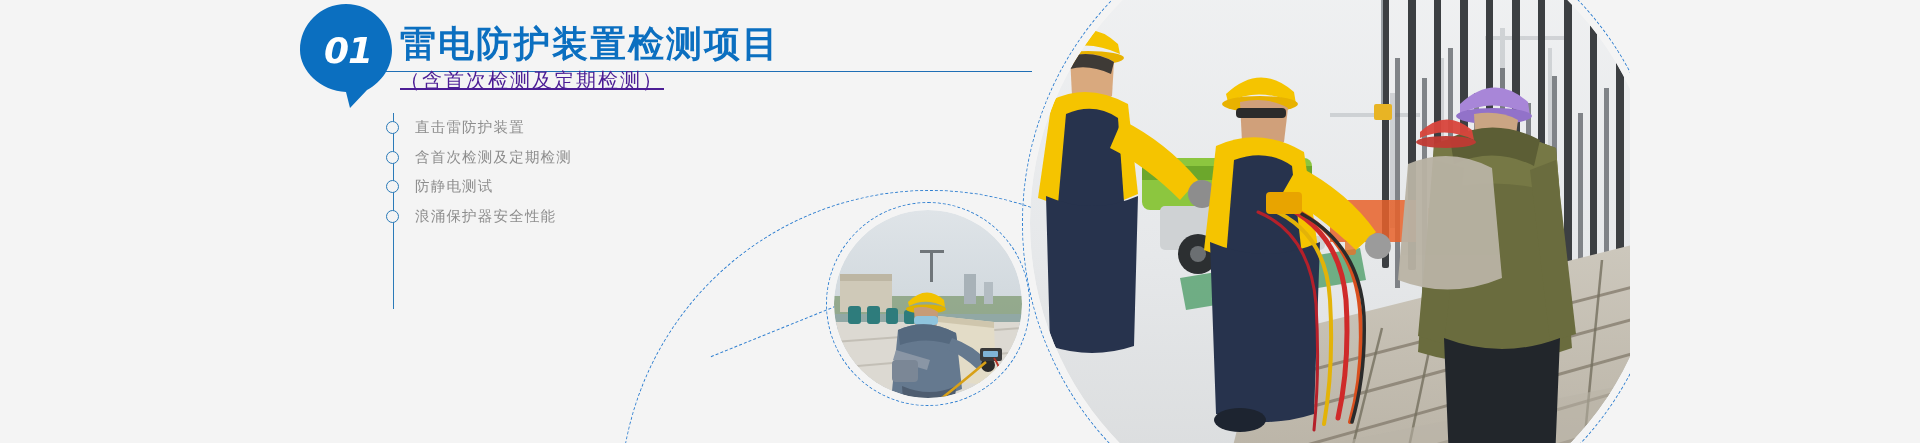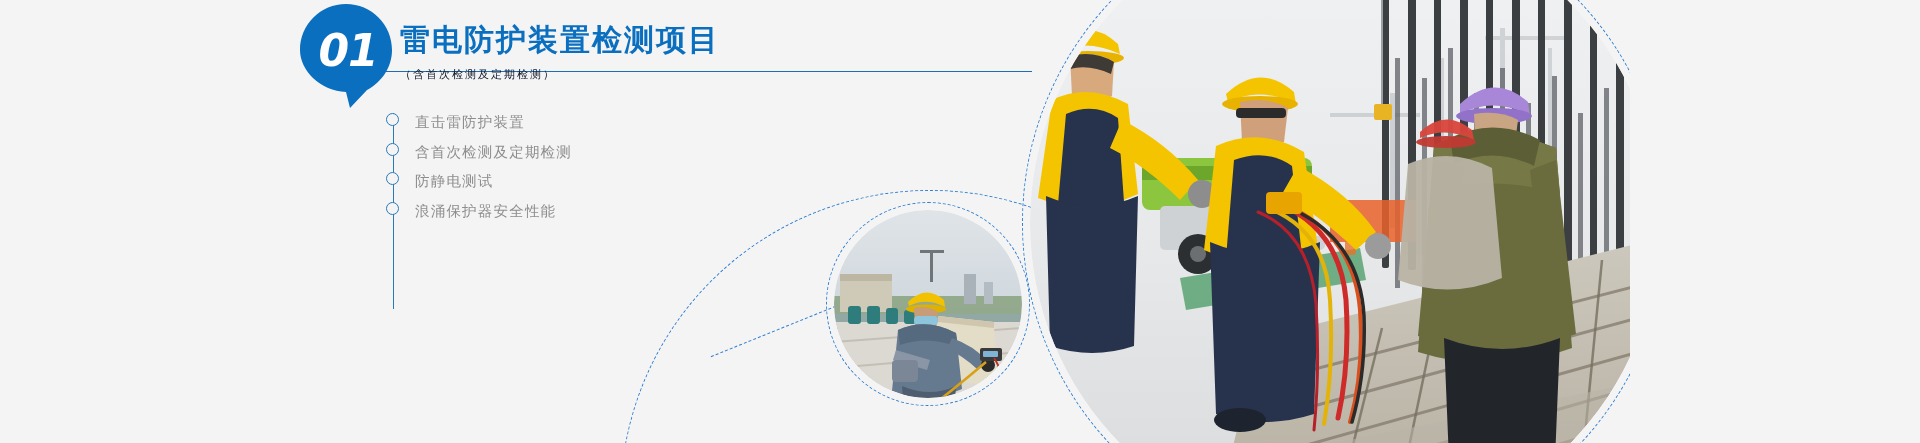--- a/index.html
+++ b/index.html
@@ -31,33 +31,33 @@
   }
   .badge svg { display: block; width: 92px; height: 104px; }
   .badge-num {
     position: absolute;
     left: 0; top: 0;
     width: 92px; height: 92px;
     display: flex;
     align-items: center;
     justify-content: center;
     color: #ffffff;
-    font-size: 44px;
+    font-size: 36px;
     font-weight: bold;
     font-style: italic;
     letter-spacing: -1px;
     font-family: "DejaVu Sans", sans-serif;
     padding-left: 4px;
   }
 
   .headline {
     position: absolute;
     left: 400px;
     top: 20px;
-    font-size: 30px;
+    font-size: 36px;
     font-weight: bold;
     color: #0b6fc0;
     letter-spacing: 2px;
     white-space: nowrap;
   }
 
   .divider {
     position: absolute;
     left: 372px;
     top: 71px;
@@ -74,24 +74,25 @@
     height: 0;
     border-top: 1px solid #1f6eb5;
     transform: rotate(20deg);
     transform-origin: left center;
   }
 
   .subtitle {
     position: absolute;
     left: 400px;
     top: 67px;
-    font-size: 11px;
-    color: #0f172a;
+    font-size: 20px;
+    color: #4c1d95;
     letter-spacing: 2px;
     white-space: nowrap;
+    text-decoration: underline;
   }
 
   
 
   .timeline {
     position: absolute;
     left: 386px;
     top: 113px;
   }
   .timeline-spine {
@@ -99,20 +100,21 @@
     left: 7px;
     top: 0;
     width: 1px;
     height: 196px;
     background: #2a7ab8;
   }
   .tl-item {
     position: relative;
     height: 29.5px;
     display: flex;
+    align-items: center;
   }
   .tl-dot {
     position: relative;
     z-index: 2;
     width: 13px;
     height: 13px;
     border-radius: 50%;
     border: 1px solid #2a7ab8;
     background: #f4f4f4;
     flex: 0 0 auto;

